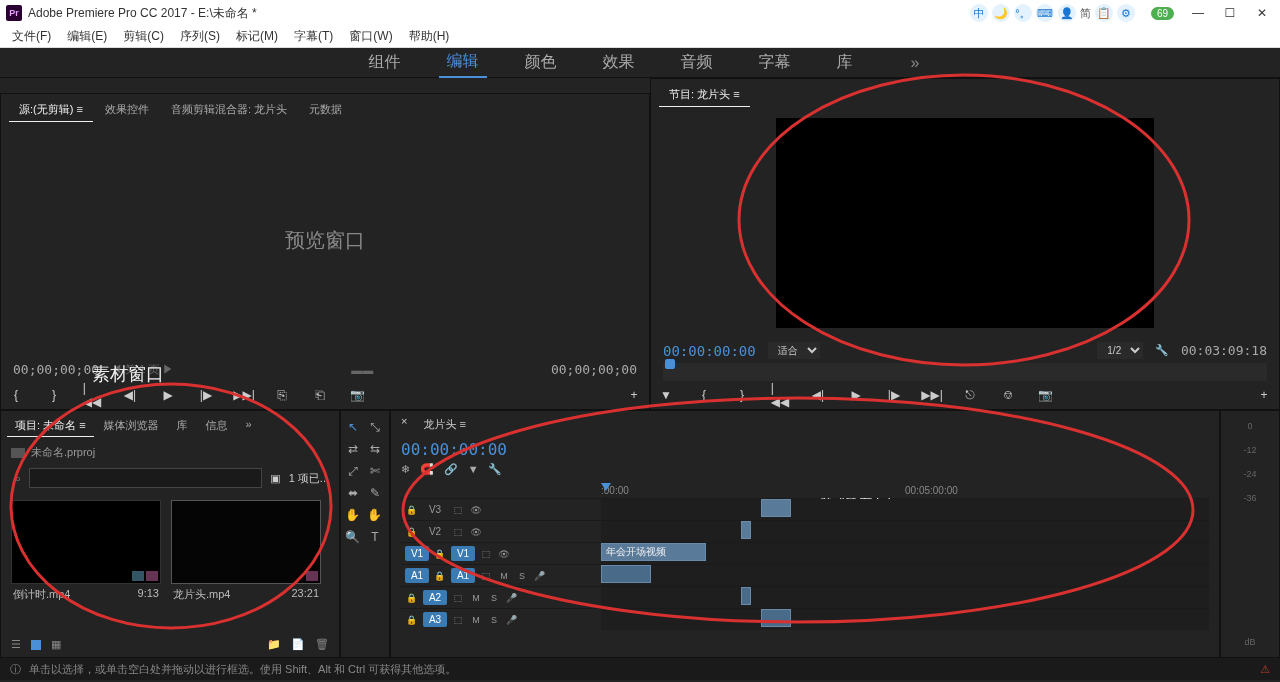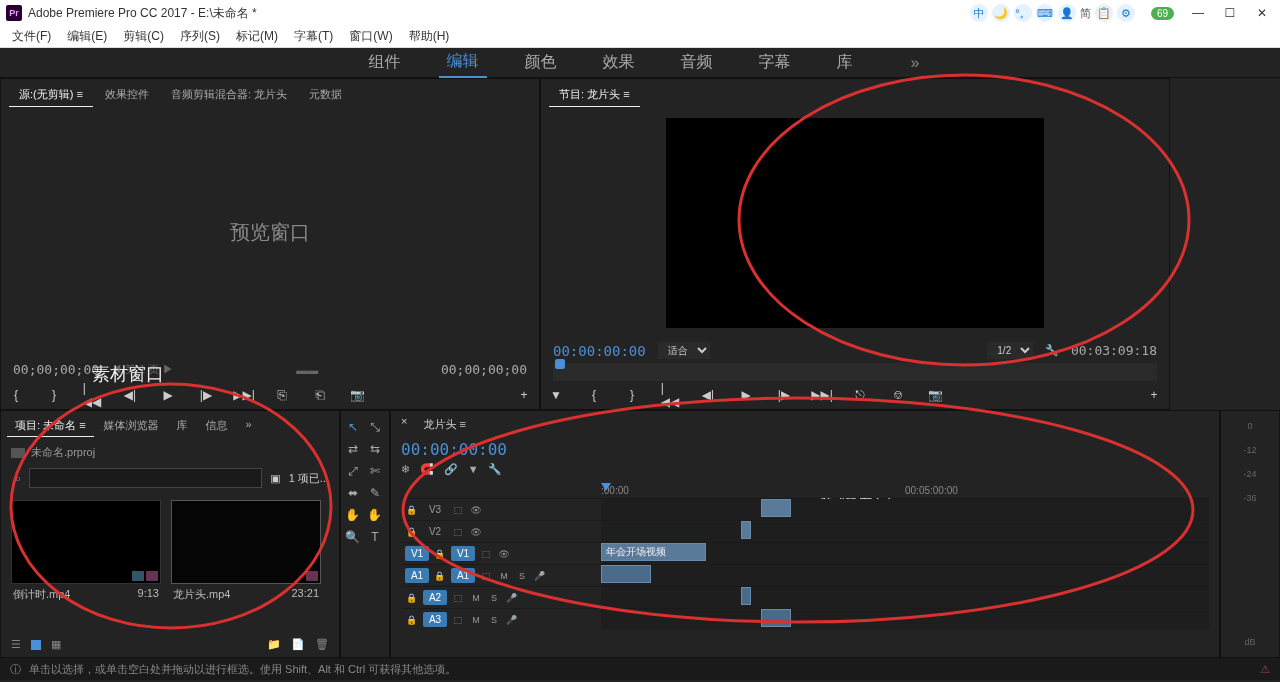--- a/index.html
+++ b/index.html
@@ -16,21 +16,21 @@
 .menubar span { padding: 2px 8px; }
 .workspace-bar { background: #232323; height: 30px; display: flex; align-items: center; justify-content: center; gap: 30px; color: #aaa; font-size: 16px; border-bottom: 1px solid #111; }
 .workspace-bar .ws-item { padding: 4px 8px; }
 .workspace-bar .ws-item.active { color: #4a90d9; border-bottom: 2px solid #4a90d9; }
 .workspace-bar .more { color: #888; margin-left: 20px; }
 .main { display: flex; height: 332px; }
 .panel { background: #232323; border: 1px solid #111; display: flex; flex-direction: column; }
 .panel-tabs { display: flex; gap: 2px; padding: 4px 8px 0; font-size: 11px; color: #aaa; }
 .panel-tabs .tab { padding: 4px 10px; }
 .panel-tabs .tab.active { color: #eee; border-bottom: 1px solid #eee; }
-.left-panel { width: 540px; }
+.left-panel { width: 650px; margin-top: 15px; }
 .right-panel { width: 630px; }
 .source-body { flex: 1; display: flex; align-items: center; justify-content: center; color: #888; font-size: 20px; }
 .program-body { flex: 1; display: flex; align-items: center; justify-content: center; padding: 10px 40px; }
 .program-viewport { background: #000; width: 378px; height: 210px; }
 .transport { display: flex; align-items: center; padding: 4px 12px; gap: 12px; color: #888; font-size: 11px; }
 .transport .tc-blue { color: #4a90d9; font-family: monospace; font-size: 14px; }
 .transport .tc { color: #aaa; font-family: monospace; font-size: 13px; }
 .transport .spacer { flex: 1; }
 .transport select { background: #2a2a2a; border: none; color: #ccc; font-size: 10px; padding: 2px 6px; text-align: right; }
 .timeline-ruler { height: 18px; background: #2a2a2a; position: relative; margin: 0 12px; }

